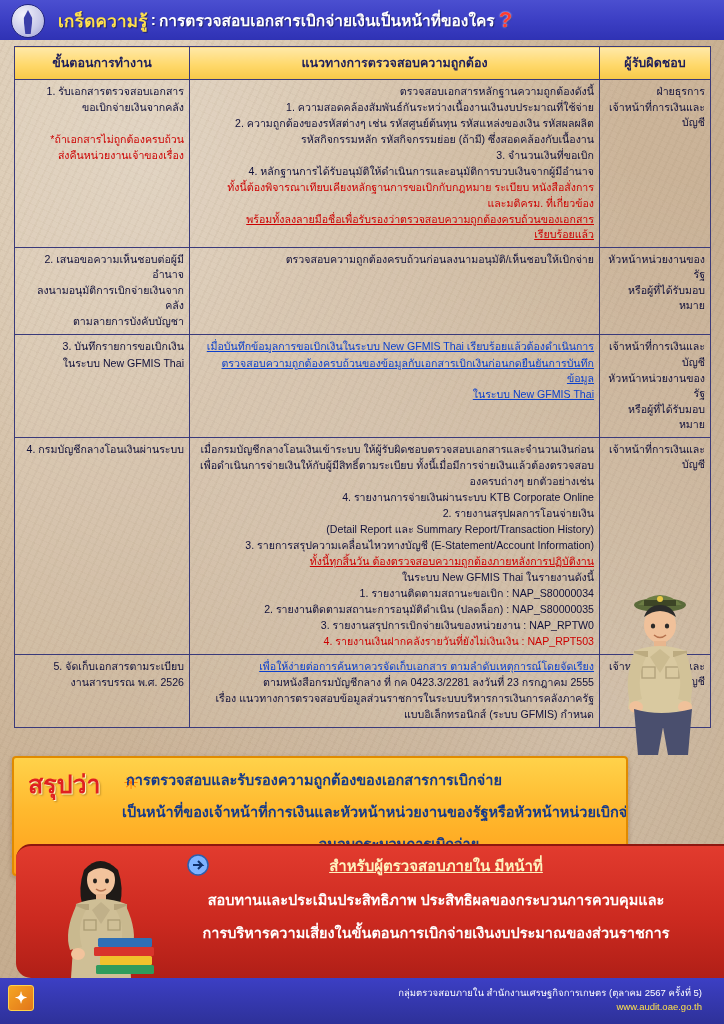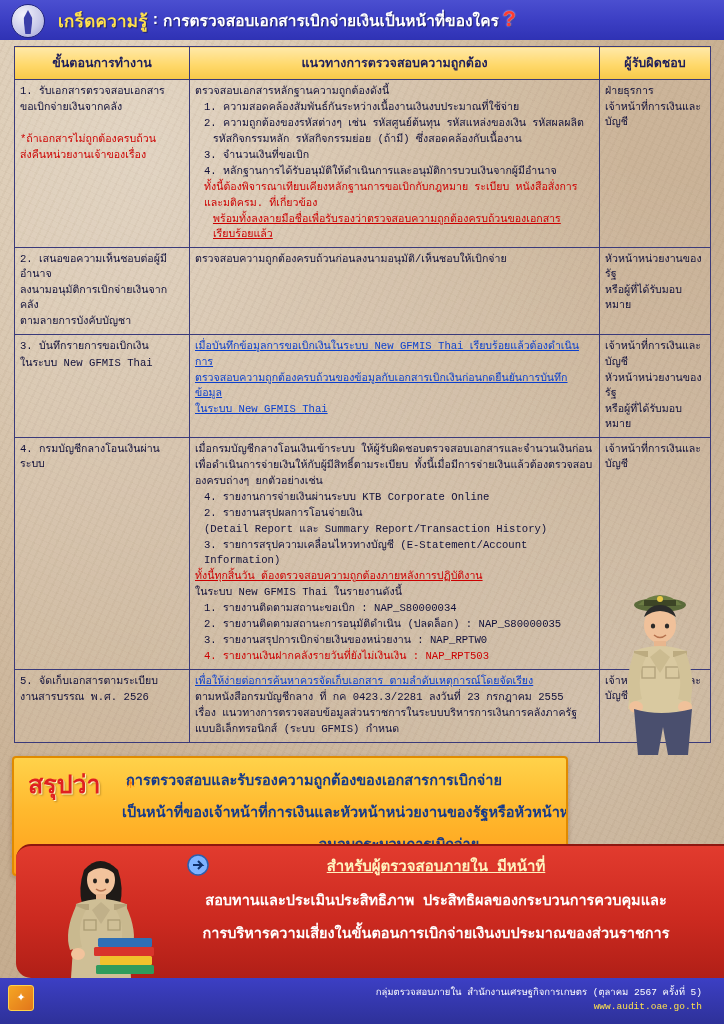--- a/index.html
+++ b/index.html
@@ -14,21 +14,20 @@
   }
 
   
   .page {
     position: absolute;
     inset: 0;
     background:
       radial-gradient(ellipse at 20% 15%, rgba(255,255,255,0.35), rgba(255,255,255,0) 60%),
       radial-gradient(ellipse at 80% 70%, rgba(255,255,255,0.25), rgba(255,255,255,0) 55%),
       linear-gradient(135deg, #d7c3a7 0%, #cbb396 35%, #c2a98c 70%, #bda484 100%);
-    font-family: Liberation Mono, monospace;
   }
   .page:before {
     content: "";
     position: absolute; inset: 0;
     background:
       repeating-linear-gradient(115deg, rgba(120,95,65,0.05) 0 2px, rgba(255,255,255,0) 2px 7px),
       repeating-linear-gradient(25deg, rgba(120,95,65,0.04) 0 1px, rgba(255,255,255,0) 1px 6px);
     pointer-events: none;
   }
 
@@ -111,40 +110,40 @@
     color: #1e1e5a;
     padding: 6px 22px;
     vertical-align: middle;
     margin-top: 18px;
   }
   .col-a { width: 175px; }
   .col-b { width: 410px; }
   .col-c { width: 111px; }
 
   td { font-size: 10.6px; color: #10103a; line-height: 1.42; }
-  .cell p { margin: 0 0 1px 0; }
+  .cell p { margin: 0 0 1px 0; text-align: right; }
   .ind { padding-left: 9px; }
   .ind2 { padding-left: 18px; }
   .red { color: #cc0000; }
   .red-u { color: #cc0000; text-decoration: underline; }
   .blue-u { color: #0b3fcc; text-decoration: underline; }
 
   
   .officer {
     position: absolute;
     right: 8px; bottom: 268px;
     width: 112px; height: 175px;
     z-index: 5;
   }
 
   
   .summary {
     position: absolute;
     left: 12px; top: 756px;
-    width: 556px; height: 120px;
+    width: 616px; height: 120px;
     background: linear-gradient(180deg, #ffd24a 0%, #ffb92e 45%, #ff9f1a 100%);
     border: 2px solid #e08a00;
     border-radius: 4px;
     box-shadow: 0 2px 5px rgba(80,40,0,0.3);
     overflow: hidden;
   }
   .summary-label {
     position: absolute;
     left: 14px; top: 6px;
     font-size: 25px;

